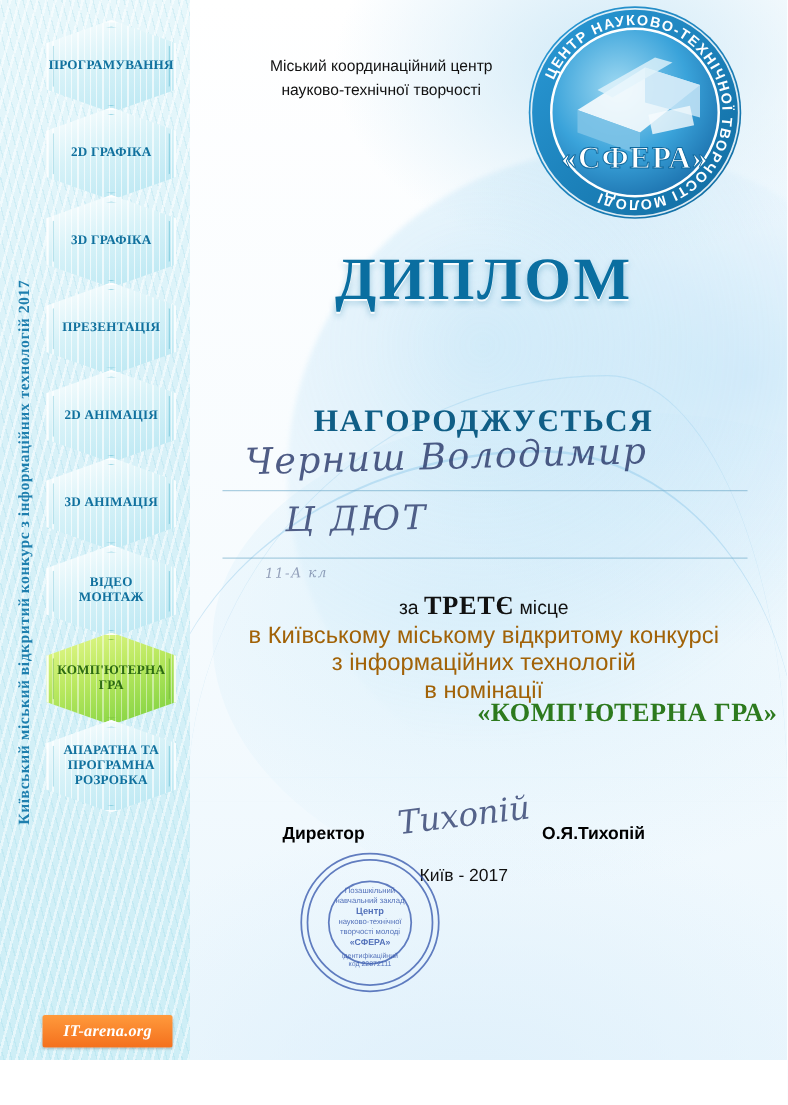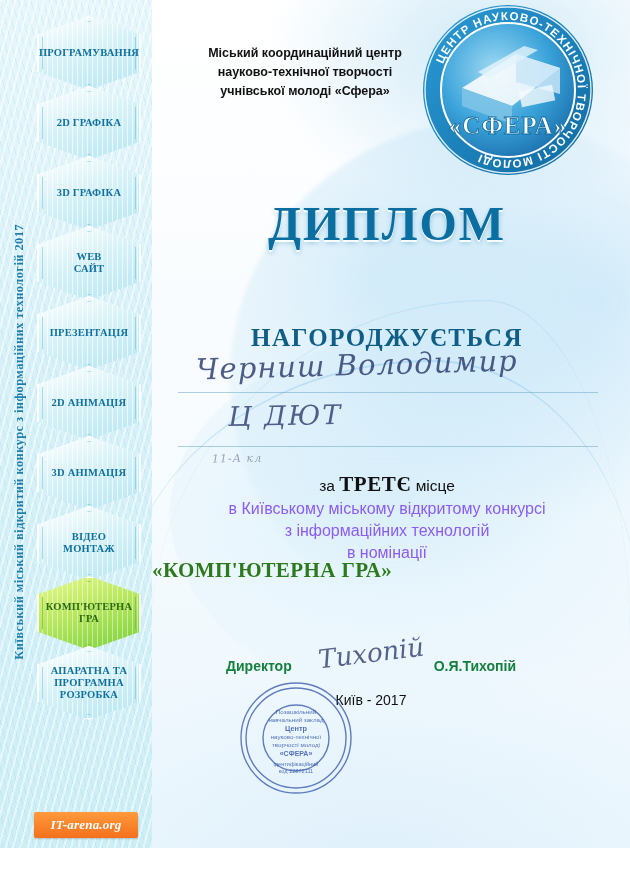--- a/index.html
+++ b/index.html
@@ -183,21 +183,21 @@
   .org-text {
     position: absolute;
     left: 175px;
     top: 44px;
     width: 260px;
     text-align: center;
     font-family: "Liberation Sans", sans-serif;
     font-size: 12.5px;
     line-height: 19px;
     color: #111111;
-    font-weight: 700;
+    font-weight: 400;
   }
 
   
   .emblem {
     position: absolute;
     left: 420px;
     top: 2px;
     width: 176px;
     height: 176px;
   }
@@ -286,49 +286,49 @@
     letter-spacing: 0.6px;
     text-align: center;
   }
   .contest-lines {
     position: absolute;
     left: 152px;
     top: 498px;
     width: 470px;
     text-align: center;
     font-family: "Liberation Sans", sans-serif;
-    font-size: 16px;
+    font-size: 19px;
     line-height: 22px;
-    color: #8b5cf6;
+    color: #a16207;
   }
   .nomination {
     position: absolute;
     left: 152px;
     top: 558px;
     width: 470px;
-    text-align: left;
+    text-align: right;
     font-family: "Liberation Serif", serif;
     font-weight: bold;
     font-size: 21px;
     letter-spacing: 0.4px;
     color: #2d7a1e;
   }
 
   .signature-row {
     position: absolute;
     left: 226px;
     top: 658px;
     width: 290px;
     display: flex;
     align-items: flex-end;
     justify-content: space-between;
     font-family: "Liberation Sans", sans-serif;
     font-weight: bold;
     font-size: 14px;
-    color: #15803d;
+    color: #000000;
   }
   .sig-scribble {
     position: absolute;
     left: 318px;
     top: 638px;
     font-family: "DejaVu Serif", serif;
     font-style: italic;
     font-size: 26px;
     color: #2b3a6b;
     opacity: 0.78;
@@ -378,24 +378,20 @@
       <div class="hex">
         <div class="hex-label">ПРОГРАМУВАННЯ</div>
       </div>
       <div class="hex">
         <div class="hex-label">2D  ГРАФІКА</div>
       </div>
       <div class="hex">
         <div class="hex-label">3D ГРАФІКА</div>
       </div>
       <div class="hex">
-        <div class="hex-label" style="white-space:pre-line">WEB
-САЙТ</div>
-      </div>
-      <div class="hex">
         <div class="hex-label">ПРЕЗЕНТАЦІЯ</div>
       </div>
       <div class="hex">
         <div class="hex-label">2D АНІМАЦІЯ</div>
       </div>
       <div class="hex">
         <div class="hex-label">3D АНІМАЦІЯ</div>
       </div>
       <div class="hex">
         <div class="hex-label" style="white-space:pre-line">ВІДЕО
@@ -412,21 +408,20 @@
       </div>
     </div>
     <div class="logo-badge">
       <span>IT-arena.org</span>
     </div>
   </div>
 
   <div class="org-text">
     <div>Міський координаційний центр</div>
     <div>науково-технічної творчості</div>
-    <div>учнівської молоді «Сфера»</div>
   </div>
 
   <div class="emblem">
     <svg viewBox="0 0 176 176" width="176" height="176">
       <defs>
         <path id="ringpath" d="M88,88 m-70,0 a70,70 0 1,1 140,0 a70,70 0 1,1 -140,0"></path>
         <radialGradient id="innerg" cx="40%" cy="35%" r="75%">
           <stop offset="0%" stop-color="#9fd9f2"></stop>
           <stop offset="55%" stop-color="#3aa3da"></stop>
           <stop offset="100%" stop-color="#1769a6"></stop>

